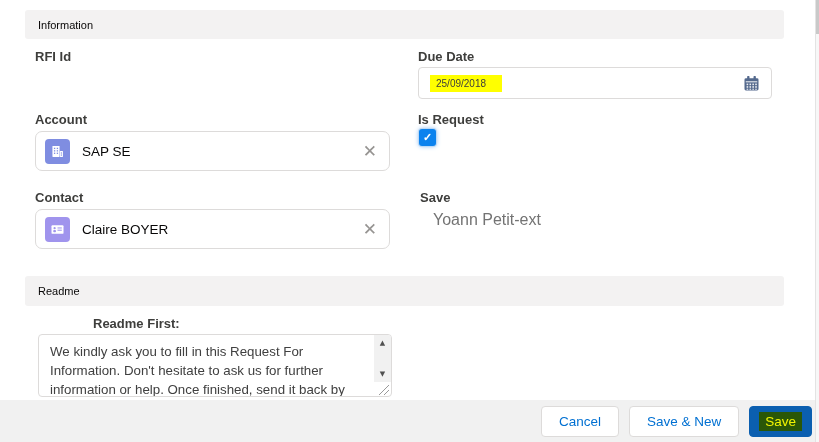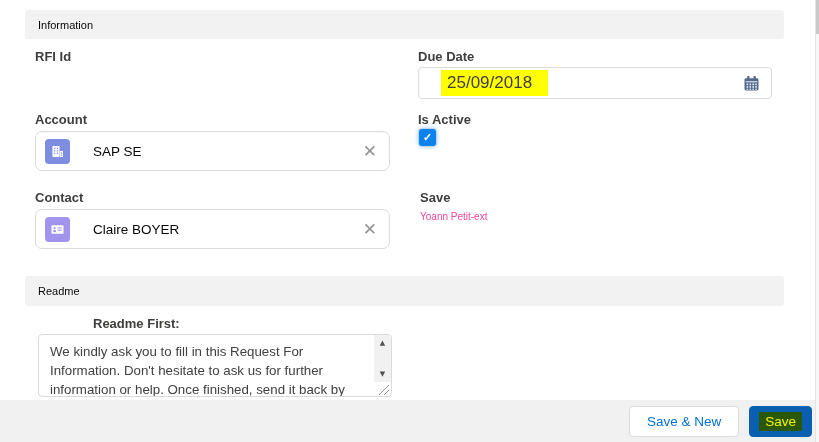--- a/index.html
+++ b/index.html
@@ -30,54 +30,53 @@
   #contact-label { left:35px;  top:190px; }
   #owner-label   { left:420px; top:190px; }
   #readme-label  { left:46px;  top:316px;margin-left:47px; }
 
   .date-input {
     position:absolute; left:418px; top:67px; width:354px; height:32px;
     border:1px solid #dddbda; border-radius:4px; background:#fff;
     display:flex; align-items:center; padding:0 11px; cursor:text;
   }
   .date-value {
-    background:#ffff00; color:#3e3e3c; font-size:17px;
+    background:#ffff00; color:#3e3e3c; font-size:10px;
     padding:3px 16px 3px 6px;
-    margin-left:11px;
   }
   .date-cal { margin-left:auto; display:flex; cursor:pointer; }
 
   .lookup-pill {
     position:absolute; left:35px; width:355px; height:40px;
     border:1px solid #dddbda; border-radius:7px; background:#fff;
     display:flex; align-items:center; padding:0 12px 0 9px; cursor:pointer;
   }
   #account-pill { top:131px; }
   #contact-pill { top:209px; }
   .pill-icon {
     width:25px; height:25px; border-radius:4px; flex:0 0 25px;
     display:flex; align-items:center; justify-content:center;
   }
   .pill-icon.account { background:#7f8de1; }
   .pill-icon.contact { background:#a094ed; }
-  .pill-text { margin-left:23px; font-size:13.5px; color:#080707; flex:1; }
+  .pill-text { margin-left:12px; font-size:13.5px; color:#080707; flex:1; }
   .pill-remove {
     color:#969492; font-size:17px; line-height:1; cursor:pointer;
     font-family:"DejaVu Sans", sans-serif;
   }
 
   .checkbox {
     position:absolute; left:419px; top:129px; width:17px; height:17px;
     background:#0b82ee; border-radius:3px; color:#fff;
     display:flex; align-items:center; justify-content:center;
     font-size:11px; font-weight:bold; cursor:pointer;
     box-shadow:0 0 0 1px #bcd9f5, 0 0 5px #7ab1f0;
   }
 
-  .owner-value { position:absolute; left:420px; top:211px; font-size:10px; color:#ec4899; }
+  .owner-value { position:absolute; left:433px; top:211px; font-size:16px; color:#737373; }
 
   .ta-box {
     position:absolute; left:38px; top:334px; width:354px; height:63px;
     border:1px solid #dddbda; border-radius:4px; background:#fff; overflow:hidden;
   }
   .ta-text {
     position:absolute; left:0; top:0; right:17px; bottom:0;
     padding:7px 2px 0 11px; font-size:13.3px; line-height:19px;
     color:#404040; overflow:hidden; cursor:text;
   }
@@ -170,21 +169,21 @@
       </g>
       <rect x="10.6" y="7.4" width="3.2" height="6.4" rx="0.4" fill="#ffffff"></rect>
       <rect x="11.5" y="9" width="1.3" height="1.2" fill="#7f8de1"></rect>
       <rect x="11.5" y="11.2" width="1.3" height="1.2" fill="#7f8de1"></rect>
     </svg>
   </span>
   <span class="pill-text">SAP SE</span>
   <span class="pill-remove">✕</span>
 </div>
 
-<span class="field-label" id="active-label">Is Active</span>
+<span class="field-label" id="active-label">Is Request</span>
 <div class="checkbox">
   <span>✓</span>
 </div>
 
 <span class="field-label" id="contact-label">Contact</span>
 <div class="lookup-pill" id="contact-pill">
   <span class="pill-icon contact">
     <svg width="15" height="15" viewBox="0 0 16 16">
       <rect x="1.6" y="3.4" width="12.8" height="9.2" rx="1" fill="#ffffff"></rect>
       <circle cx="4.9" cy="6.6" r="1.2" fill="#a094ed"></circle>
@@ -213,20 +212,21 @@
   </div>
   <span class="ta-grip">
     <svg width="13" height="13" viewBox="0 0 13 13">
       <line x1="12" y1="2" x2="2" y2="12" stroke="#999" stroke-width="1"></line>
       <line x1="12" y1="7" x2="7" y2="12" stroke="#999" stroke-width="1"></line>
     </svg>
   </span>
 </div>
 
 <div class="footer">
+  <button class="btn">Cancel</button>
   <button class="btn">Save &amp; New</button>
   <button class="btn save">
     <span class="hl">Save</span>
   </button>
 </div>
 
 <div class="page-scrollbar">
   <div class="page-scroll-thumb"></div>
 </div>
 

